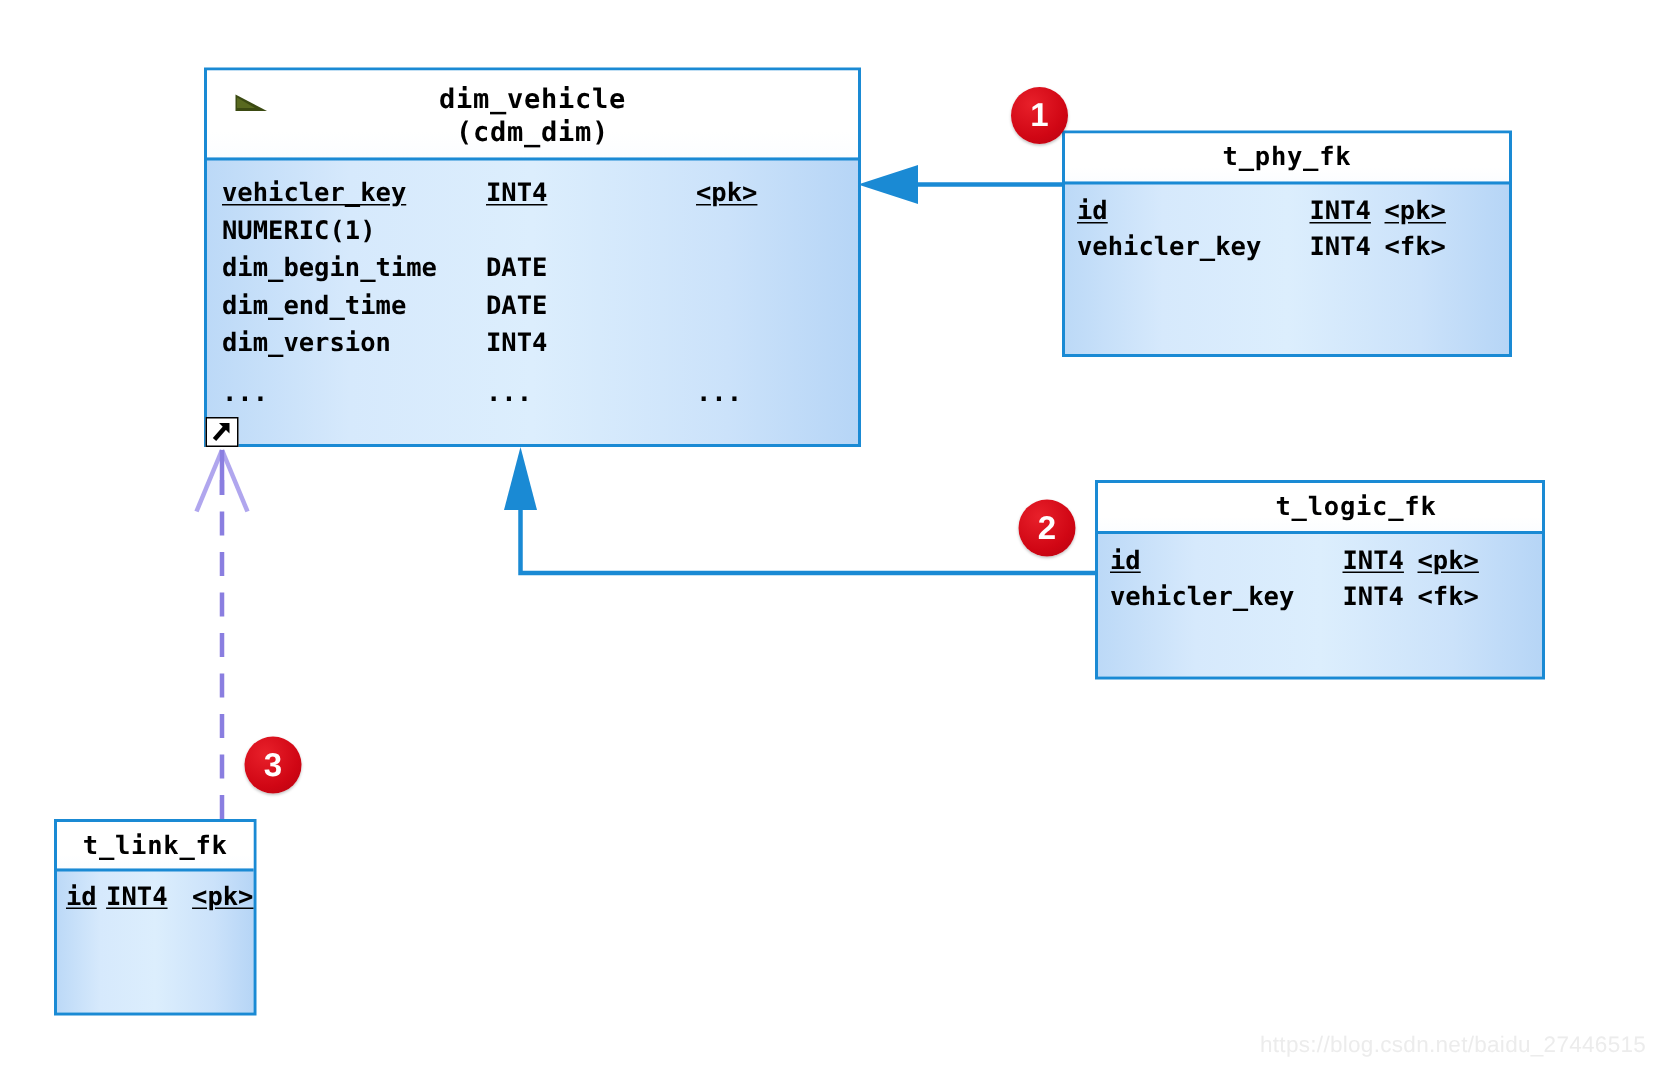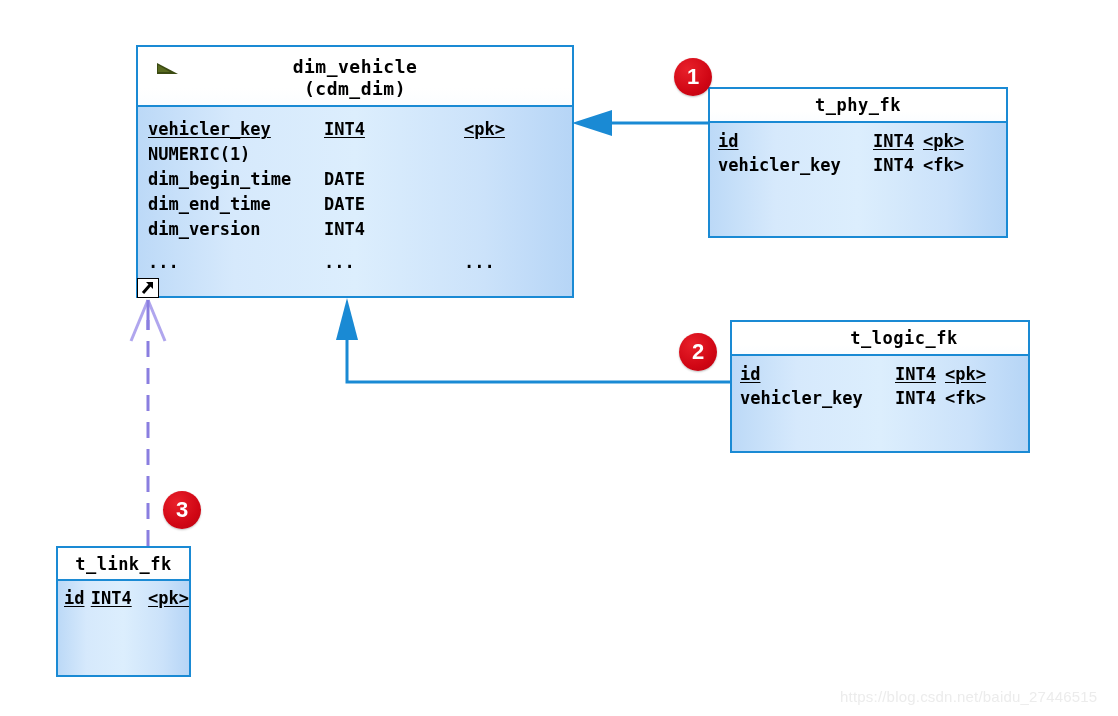--- a/index.html
+++ b/index.html
@@ -67,21 +67,21 @@
 
   
   #t_logic_fk{left:730px;top:320px;width:300px;height:133px;}
   #t_logic_fk .hdr{height:34px;padding-top:5px;font-size:17px;line-height:22px;padding-left:48px;}
   #t_logic_fk .body{padding:6px 0 0 8px;}
   #t_logic_fk .attr-row{font-size:17px;line-height:24px;}
   #t_logic_fk .attr-name{width:155px;}
   #t_logic_fk .attr-type{width:50px;}
 
   
-  #t_link_fk{left:56px;top:546px;width:135px;height:131px;}
+  #t_link_fk{left:36px;top:546px;width:135px;height:131px;}
   #t_link_fk .hdr{height:33px;padding-top:5px;font-size:17px;line-height:22px;}
   #t_link_fk .body{padding:5px 0 0 6px;}
   #t_link_fk .attr-row{font-size:17px;line-height:24px;}
   #t_link_fk .attr-name{width:28px;}
   #t_link_fk .attr-type{width:60px;}
 
   
   .badge{
     position:absolute;z-index:5;width:38px;height:38px;border-radius:50%;
     background:radial-gradient(circle at 36% 30%,#e8202a 0%,#d00614 62%,#b60210 100%);

